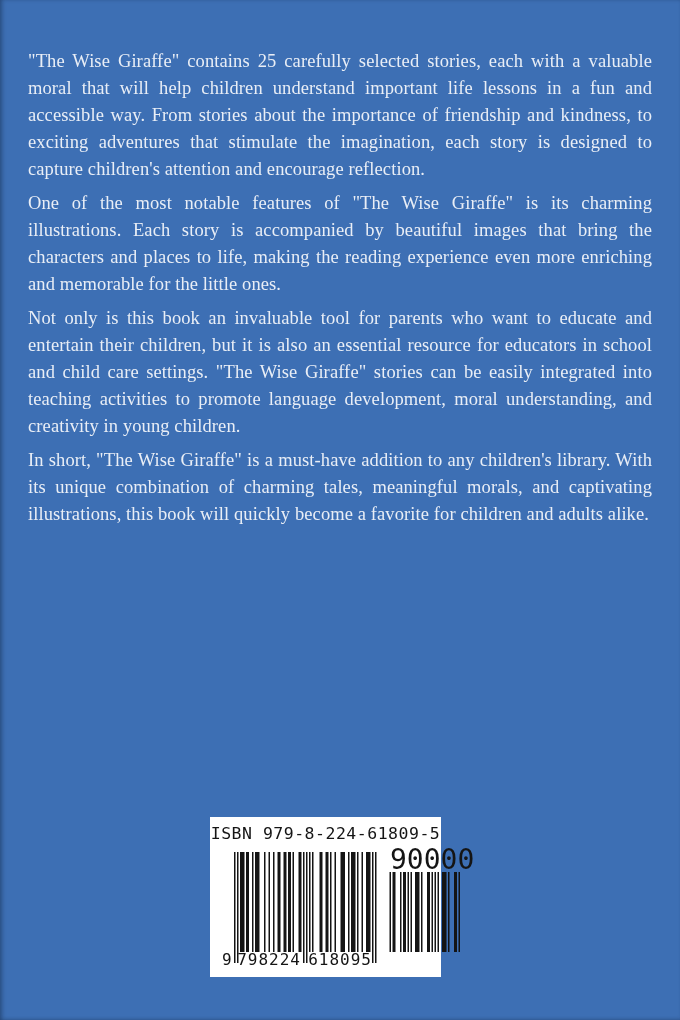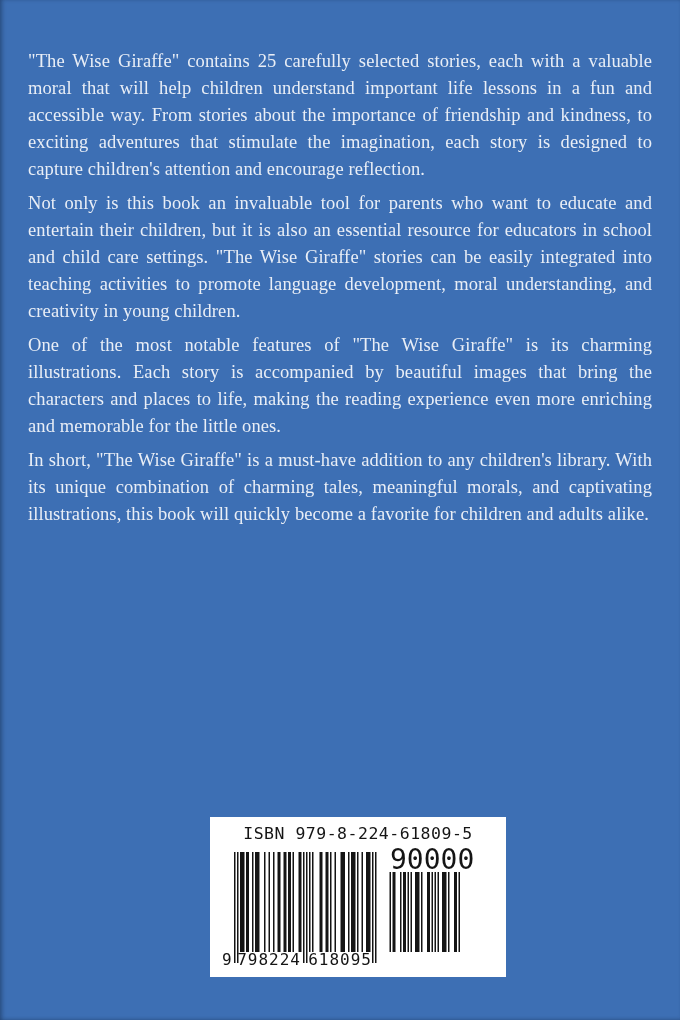--- a/index.html
+++ b/index.html
@@ -25,21 +25,21 @@
     position:absolute;left:28px;right:28px;top:48px;
     color:var(--text);
   }
   .text-block p{
     margin:0 0 7px 0;
     font-size:18.5px;line-height:27px;
     text-align:justify;
     letter-spacing:.1px;
   }
   .barcode-box{
-    position:absolute;left:210px;top:817px;width:296px;height:160px;
+    position:absolute;left:210px;top:817px;width:231px;height:160px;
     background:var(--barcode-bg);
     color:#151515;
   }
   .isbn-line{
     position:absolute;top:7px;left:0;right:0;
     text-align:center;
     font-family:"DejaVu Sans Mono",monospace;
     font-size:16.5px;letter-spacing:.5px;
     white-space:nowrap;
   }
@@ -58,22 +58,22 @@
   }
   .ean5-svg{position:absolute;left:178px;top:55px;display:block;}
 </style>
 </head>
 <body>
 
 <div class="cover">
 
   <div class="text-block">
     <p>"The Wise Giraffe" contains 25 carefully selected stories, each with a valuable moral that will help children understand important life lessons in a fun and accessible way. From stories about the importance of friendship and kindness, to exciting adventures that stimulate the imagination, each story is designed to capture children's attention and encourage reflection.</p>
+    <p>One of the most notable features of "The Wise Giraffe" is its charming illustrations. Each story is accompanied by beautiful images that bring the characters and places to life, making the reading experience even more enriching and memorable for the little ones.</p>
     <p>Not only is this book an invaluable tool for parents who want to educate and entertain their children, but it is also an essential resource for educators in school and child care settings. "The Wise Giraffe" stories can be easily integrated into teaching activities to promote language development, moral understanding, and creativity in young children.</p>
-    <p>One of the most notable features of "The Wise Giraffe" is its charming illustrations. Each story is accompanied by beautiful images that bring the characters and places to life, making the reading experience even more enriching and memorable for the little ones.</p>
     <p>In short, "The Wise Giraffe" is a must-have addition to any children's library. With its unique combination of charming tales, meaningful morals, and captivating illustrations, this book will quickly become a favorite for children and adults alike.</p>
   </div>
 
   <div class="barcode-box">
     <div class="isbn-line">ISBN 979-8-224-61809-5</div>
 
     <svg class="ean13-svg" id="ean13-svg" xmlns="http://www.w3.org/2000/svg" width="142.5" height="111" viewBox="0 0 142.5 111">
         <rect x="0.00" y="0" width="1.50" height="111" fill="#141414"></rect>
         <rect x="3.00" y="0" width="1.50" height="111" fill="#141414"></rect>
         <rect x="6.00" y="0" width="4.50" height="100" fill="#141414"></rect>

